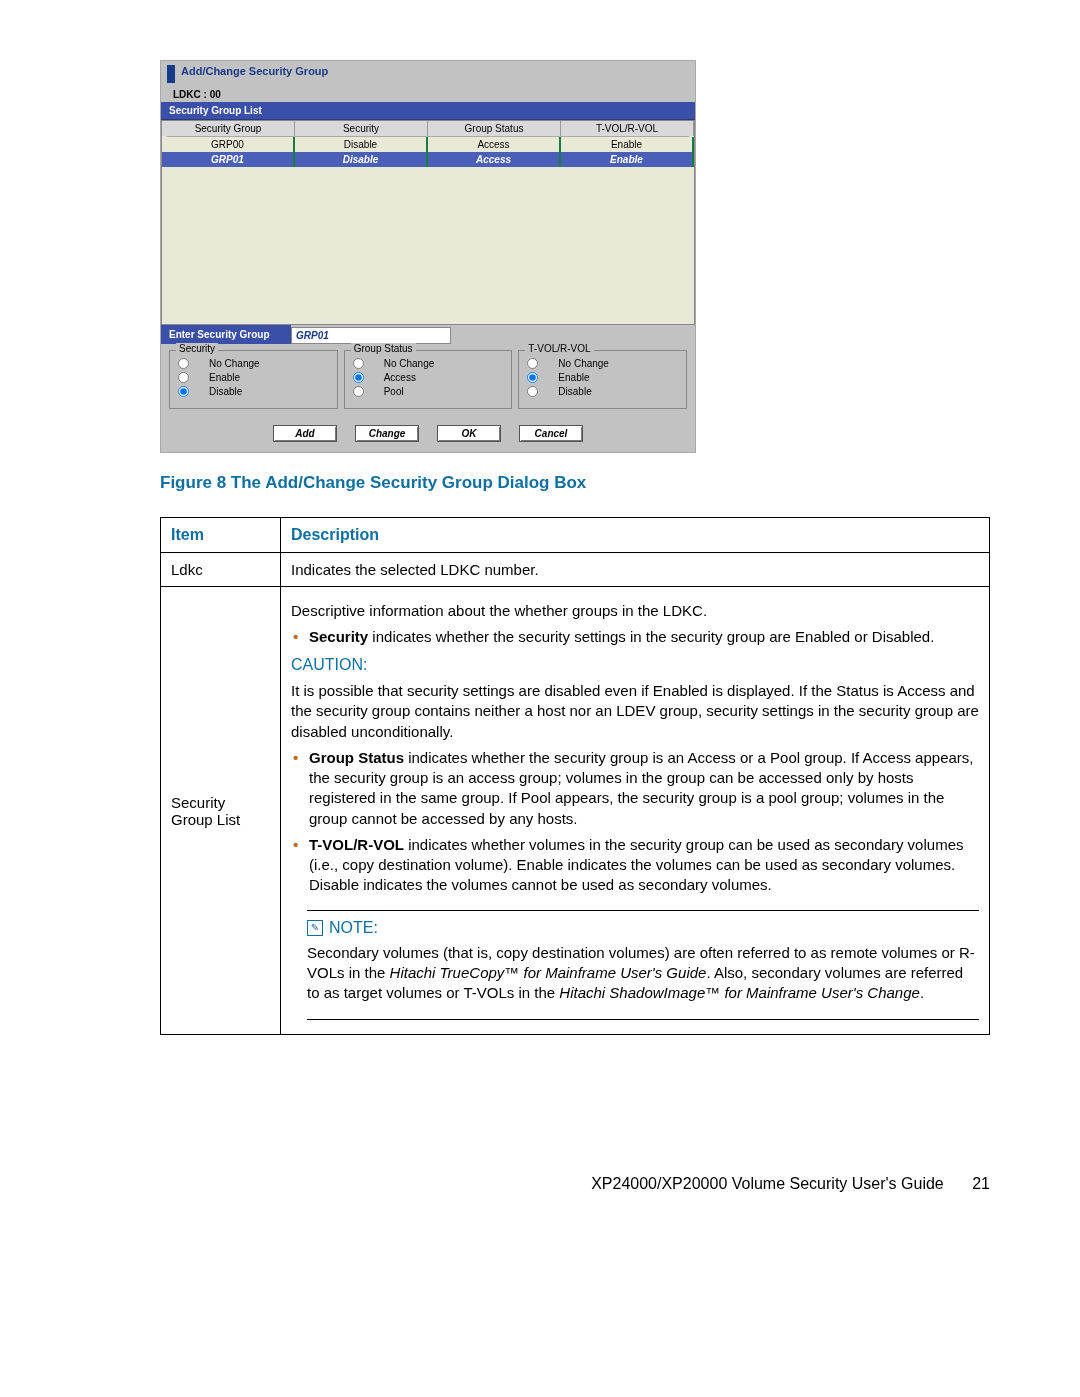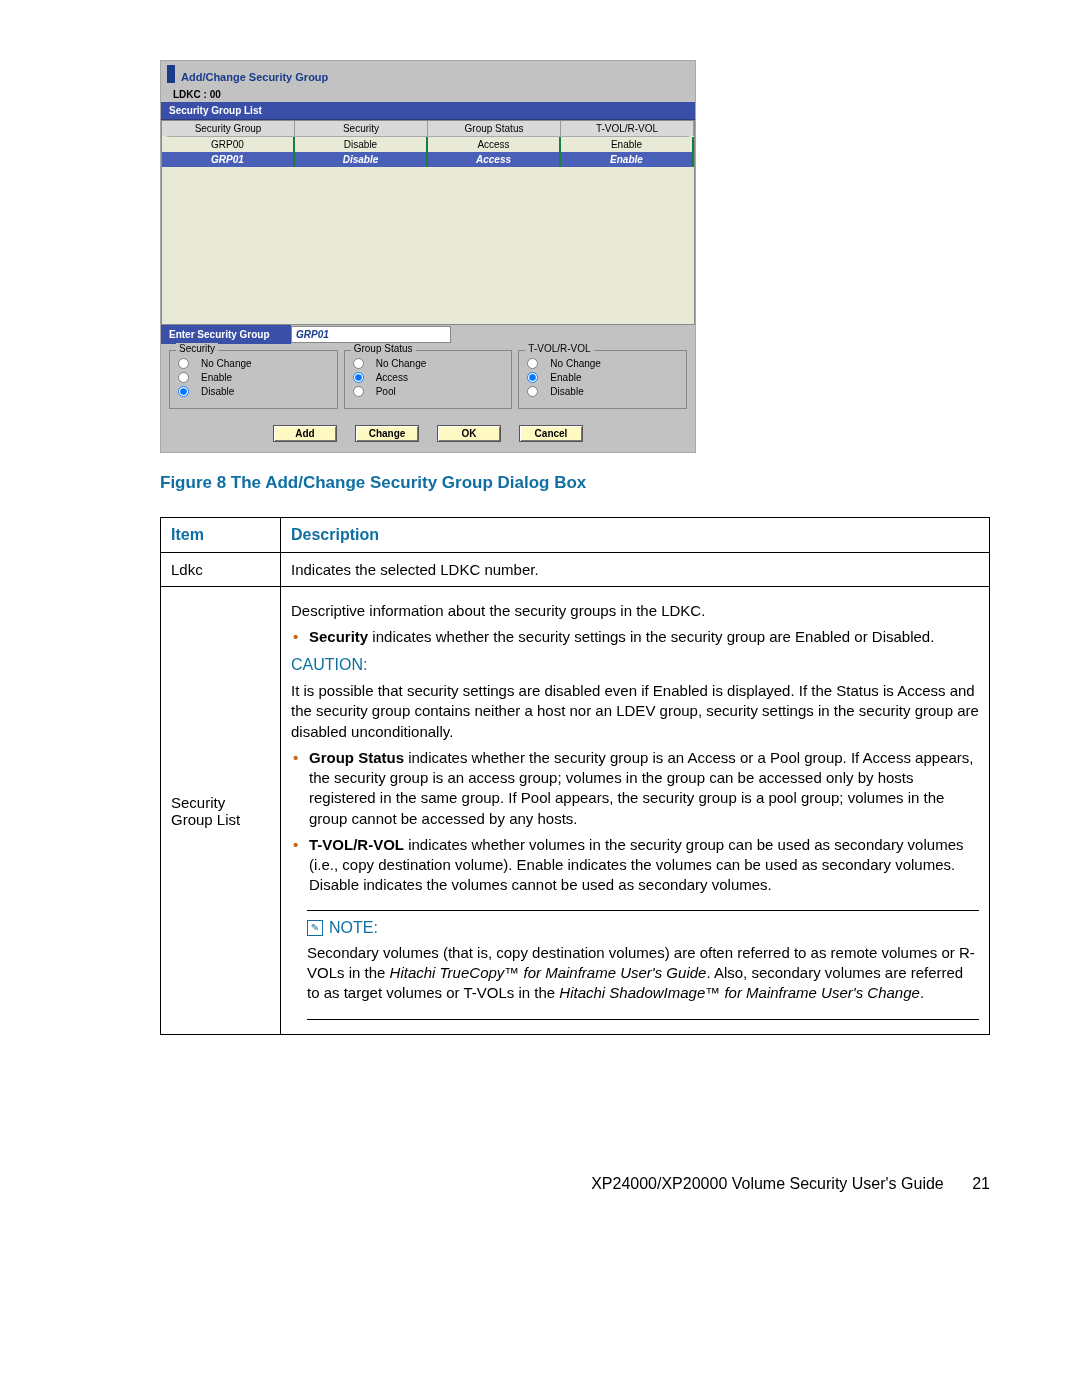--- a/index.html
+++ b/index.html
@@ -20,21 +20,21 @@
     width: 536px;
     background: #c2c2c2;
     font-family: "MS Sans Serif", Tahoma, Arial, sans-serif;
     font-size: 11px;
     color: #000;
     margin-bottom: 20px;
     border: 1px solid #a8a8a8;
   }
   .dlg-header {
     display: flex;
-    align-items: flex-end;
+    align-items: flex-start;
     background: #c2c2c2;
     padding: 4px 6px;
   }
   .dlg-header .bar { width: 8px; height: 18px; background: #1a3a8a; margin-right:6px; }
   .dlg-header .title { font-weight: bold; color: #1a3a8a; }
   .ldkc-line { padding: 2px 12px; font-weight: bold; font-size: 10px; color:#000; }
   .sec-list-bar {
     background: #3a4fa8;
     color: #fff;
     font-weight: bold;
@@ -61,21 +61,21 @@
   .list-head div, .list-row div {
     flex: 1;
     text-align: center;
     padding: 2px 4px;
     border-right: 2px solid #15803d;
   }
   .list-head div { border-right:1px solid #999; background:#d9d9d9; }
   .list-row.sel { background: #4a5fb8; color: #fff; font-weight:bold; font-style:italic; }
   .enter-row {
     display: flex;
-    align-items: center;
+    align-items: flex-end;
     background:#c2c2c2;
   }
   .enter-label {
     background: #3a4fa8;
     color: #fff;
     font-weight: bold;
     font-size: 10px;
     padding: 4px 8px;
     width: 130px;
   }
@@ -109,39 +109,40 @@
     background:#c2c2c2;
     color:#000;
     font-size:10px;
     padding:0 3px;
   }
   .rgroup label {
     display: flex;
     align-items: center;
     font-size: 10px;
     margin: 3px 0;
-    gap: 12px;
+    gap: 20px;
   }
   .rgroup input[type=radio]{ width:11px; height:11px; }
   .dlg-buttons {
     display: flex;
     justify-content: center;
     gap: 18px;
     padding: 6px 0 10px 0;
     background:#c2c2c2;
   }
   .dlg-buttons button {
     font-size: 10px;
     font-weight: bold;
     padding: 2px 10px;
-    background: #fef9c3;
+    background: #ffffff;
     border: 1px solid #555;
     box-shadow: inset 1px 1px 0 #fff, inset -1px -1px 0 #777;
     min-width: 64px;
     cursor: pointer;
+    font-style: italic;
   }
 
   
   .figure-caption {
     color: #0f6fa3;
     font-weight: bold;
     font-size: 17px;
     margin: 10px 0 24px 0;
   }
 
@@ -320,21 +321,21 @@
       </tr>
     </thead>
     <tbody>
       <tr>
         <td class="label-cell">Ldkc</td>
         <td>Indicates the selected LDKC number.</td>
       </tr>
       <tr>
         <td class="label-cell">Security Group List</td>
         <td class="desc-body">
-          <p>Descriptive information about the security groups in the LDKC.</p>
+          <p>Descriptive information about the whether groups in the LDKC.</p>
           <ul>
             <li>
               <strong>Security</strong><span> indicates whether the security settings in the security group are Enabled or Disabled.</span>
             </li>
           </ul>
           <p class="caution-label">CAUTION:</p>
           <p>It is possible that security settings are disabled even if Enabled is displayed. If the Status is Access and the security group contains neither a host nor an LDEV group, security settings in the security group are disabled unconditionally.</p>
           <ul>
             <li>
               <strong>Group Status</strong><span> indicates whether the security group is an Access or a Pool group. If Access appears, the security group is an access group; volumes in the group can be accessed only by hosts registered in the same group. If Pool appears, the security group is a pool group; volumes in the group cannot be accessed by any hosts.</span>

